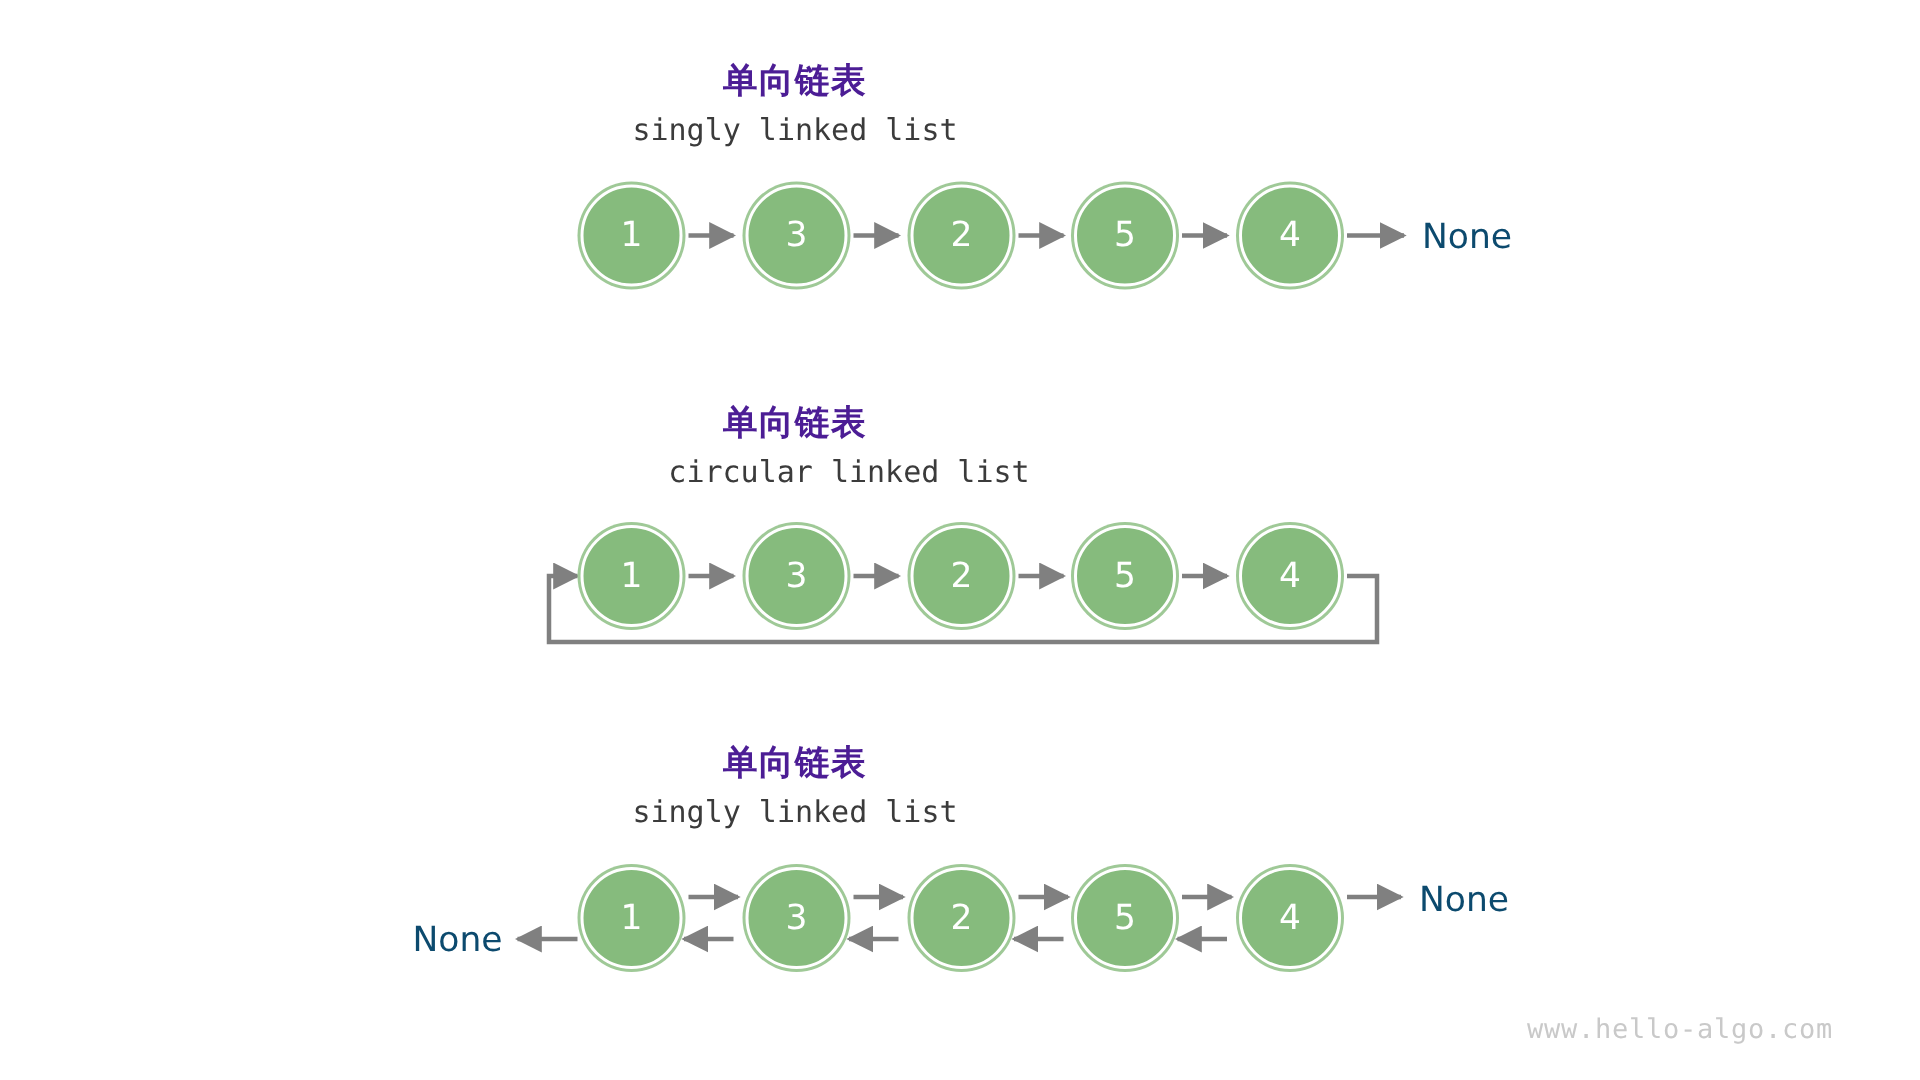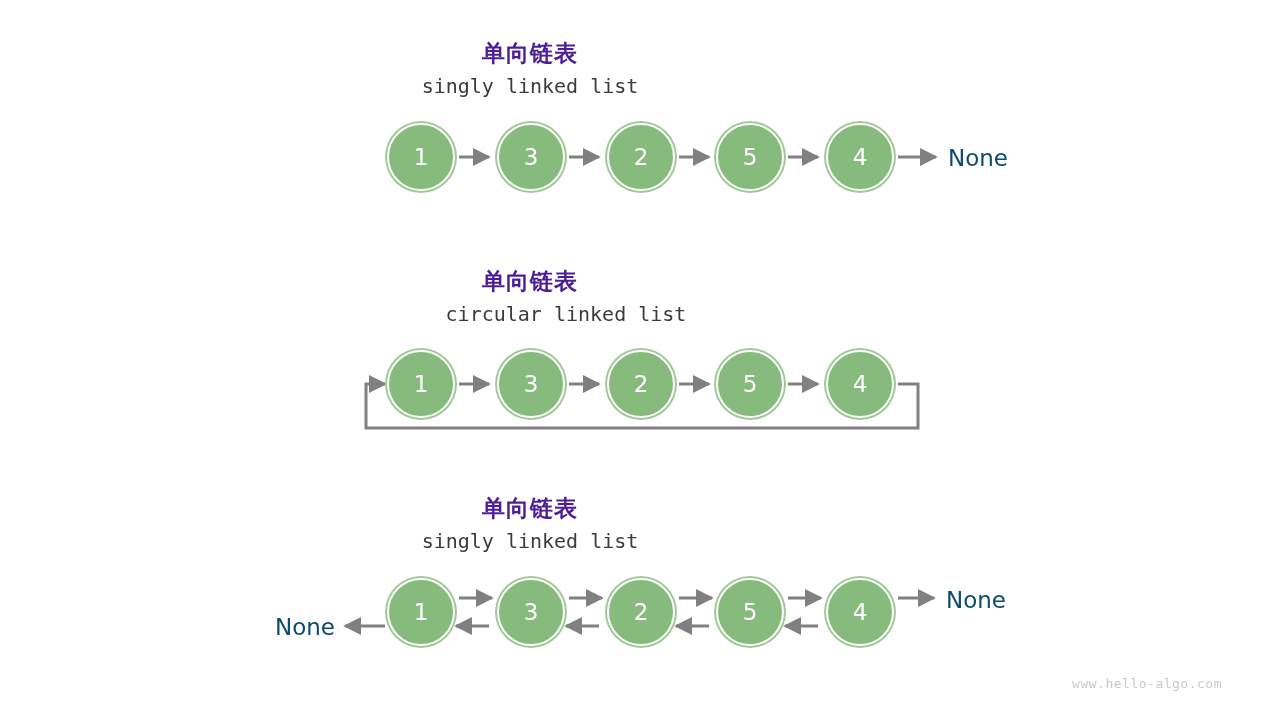--- a/index.html
+++ b/index.html
@@ -71,21 +71,21 @@
     font-size: 23px;
     color: #0c4a6e;
     white-space: nowrap;
   }
 
   .watermark {
     position: absolute;
     right: 58px;
     top: 676px;
     font-family: "DejaVu Sans Mono", monospace;
-    font-size: 13px;
+    font-size: 18px;
     color: #c9c9c9;
     letter-spacing: 0.5px;
     white-space: nowrap;
   }
 </style>
 </head>
 <body>
 
 <svg id="canvas" viewBox="0 0 1280 720" xmlns="http://www.w3.org/2000/svg">
   <defs>

